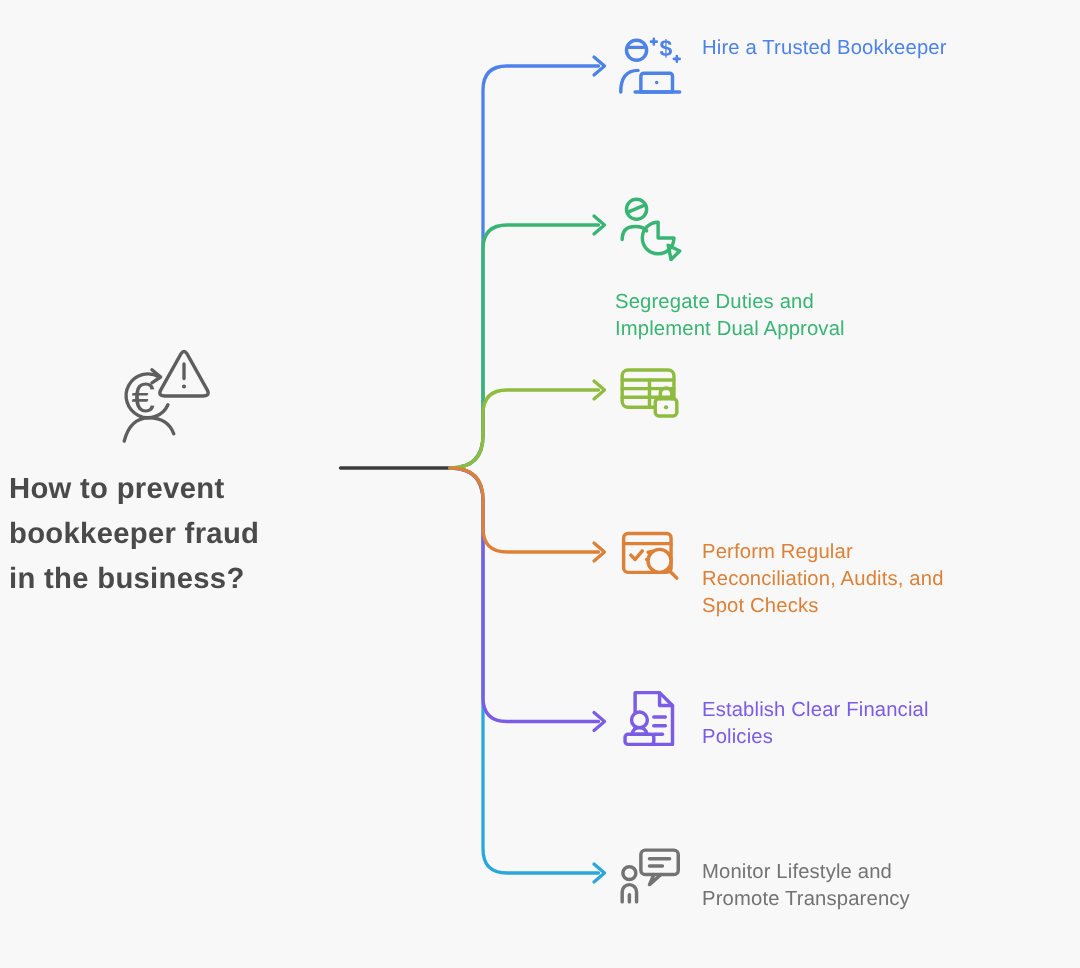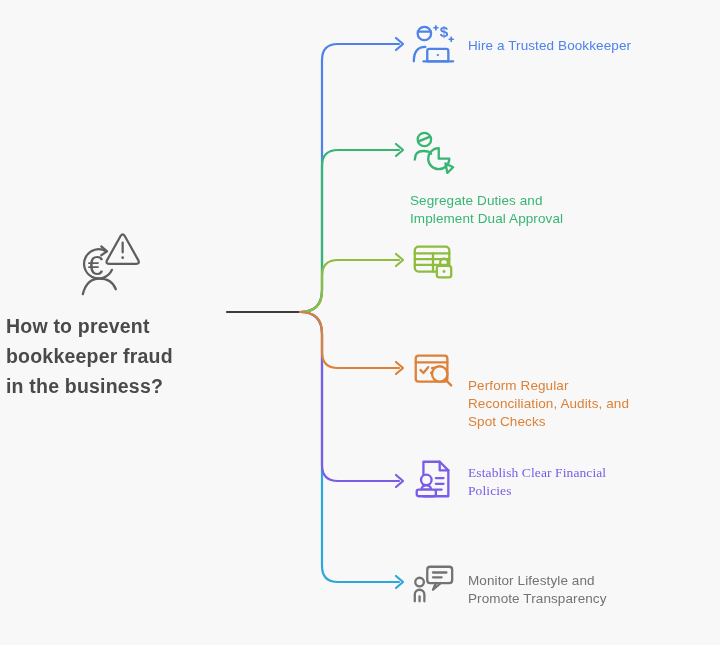--- a/index.html
+++ b/index.html
@@ -27,24 +27,24 @@
     display:flex; align-items:flex-start; gap:12px;
   }
   .ricon { display:block; width:46px; height:46px; flex:0 0 46px; }
   .ricon svg { display:block; width:46px; height:46px; }
   .rlabel {
     position:relative;
     font-size:13.5px; line-height:18px; font-weight:400;
     white-space:pre-line; width:230px;
     letter-spacing:0.1px;
   }
-  .r1 { top:22px; }  .r1 .rlabel { top:15px; }
+  .r1 { top:22px; }  .r1 .rlabel { top:1px; }
   .r2 { top:128px;flex-direction:column; } .r2 .rlabel { top:6px; }
   .r3 { top:238px; } .r3 .rlabel { top:-5px; }
-  .r4 { top:349px; } .r4 .rlabel { top:10px;margin-top:18px; }
+  .r4 { top:349px; } .r4 .rlabel { top:10px; }
   .r5 { top:456px; } .r5 .rlabel { top:8px; }
   .r6 { top:561px; } .r6 .rlabel { top:11px; }
 </style>
 </head>
 <body style="background: rgb(248, 248, 248);">
 
 <svg id="connectors" viewBox="0 0 720 645" fill="none" stroke-width="2.2" stroke-linecap="round" stroke-linejoin="round">
 
   <path d="M227,312 L300,312" stroke="#3c3c3c"></path>
 
@@ -138,21 +138,21 @@
       <path d="M22,25 l5,-1"></path>
       <circle cx="31" cy="26" r="8" fill="#f8f8f8"></circle>
       <path d="M37,32 L43,38"></path>
     </svg>
   </span>
   <div class="rlabel">Perform Regular
 Reconciliation, Audits, and
 Spot Checks</div>
 </div>
 
-<div class="row r5" style="color: rgb(122, 92, 230); font-family: Liberation Serif, serif;">
+<div class="row r5" style="color: rgb(122, 92, 230);">
   <span class="ricon">
     <svg viewBox="0 0 48 48" fill="none" stroke="currentColor" stroke-width="2.4" stroke-linecap="round" stroke-linejoin="round">
       <path d="M14,6 H31 L40,15 V42 H14 Z"></path>
       <path d="M31,6 V15 H40"></path>
       <path d="M27,23 H35"></path>
       <path d="M27,29 H35"></path>
       <path d="M27,35 H33"></path>
       <circle cx="17" cy="25" r="5.5" fill="#f8f8f8"></circle>
       <path d="M12,35 C12,29 22,29 22,35 Z" fill="#f8f8f8"></path>
       <rect x="7" y="35" width="20" height="7" rx="2" fill="#f8f8f8"></rect>

